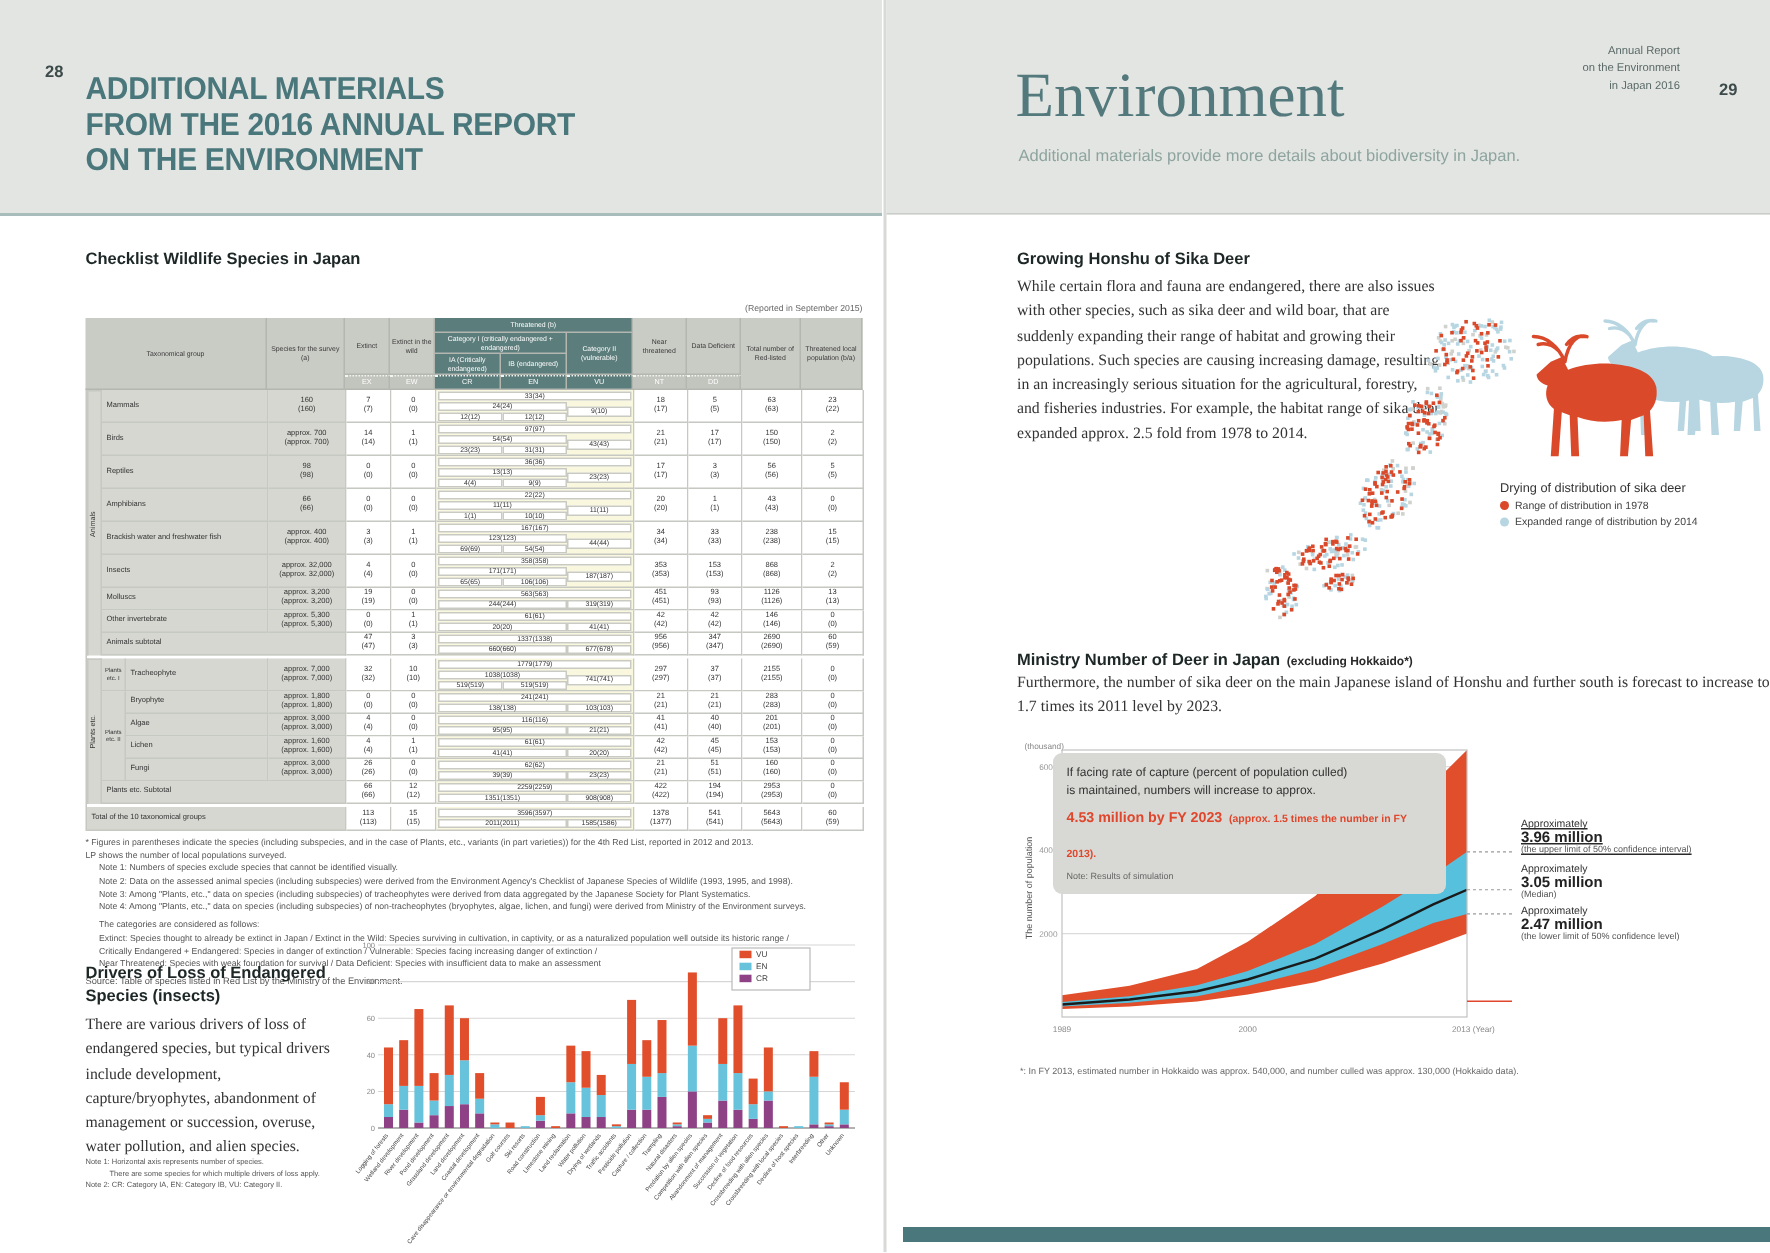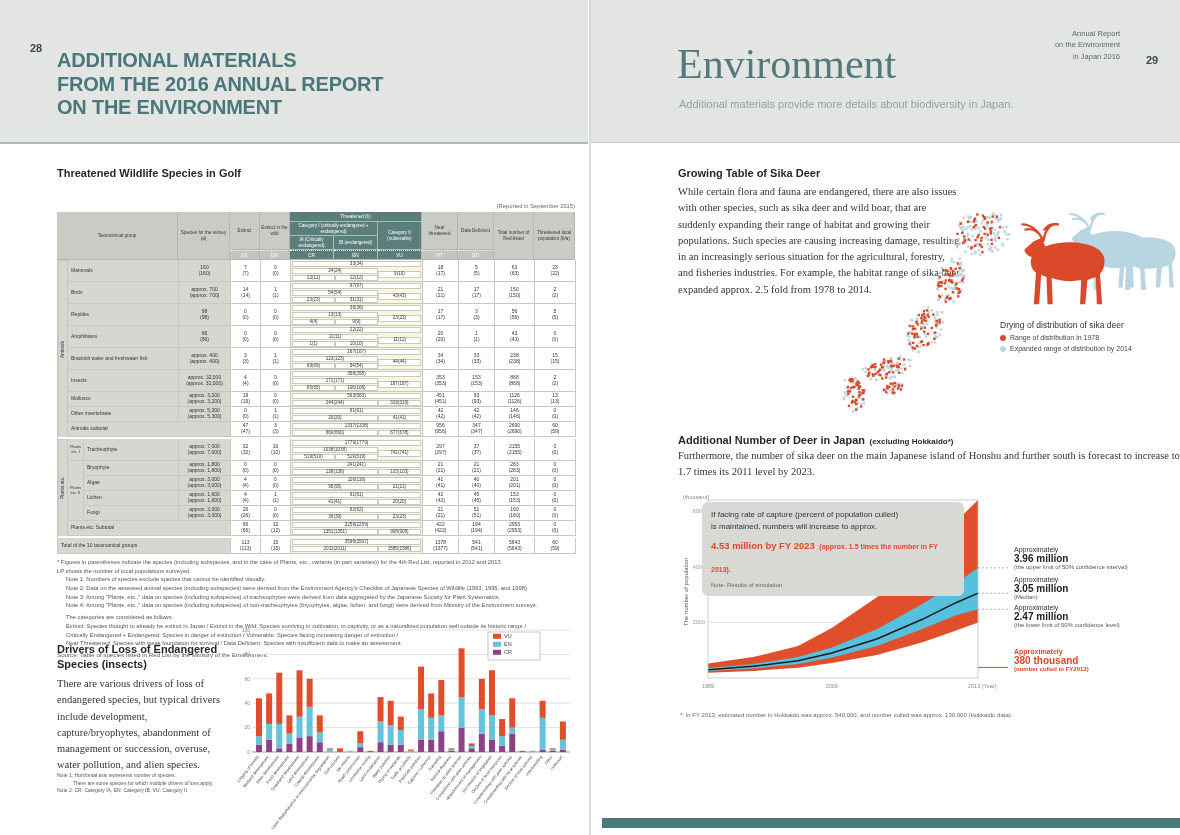--- a/index.html
+++ b/index.html
@@ -78,21 +78,21 @@
 
   <div class="band" style="left:0;width:588px;"></div>
   <div class="abs pagenum" style="left:30px;top:42px;">28</div>
   <div class="abs lp-title" style="left:57px;top:48px;">
     <div>ADDITIONAL MATERIALS</div>
     <div>FROM THE 2016 ANNUAL REPORT</div>
     <div>ON THE ENVIRONMENT</div>
   </div>
   <div class="rule" style="left:0;top:142px;width:588px;"></div>
 
-  <div class="abs sec-head" style="left:57px;top:167px;">Threatened Wildlife Species in Golf</div>
+  <div class="abs sec-head" style="left:57px;top:167px;">Checklist Wildlife Species in Japan</div>
   <div class="abs reported" style="left:257px;top:203px;width:318px;">(Reported in September 2015)</div>
 
   <div id="species-table">
       <div class="tbl-head">
         <div class="hc" style="width: 121px; height: 48px;">Taxonomical group</div>
         <div class="hc" style="width: 52px; height: 48px;">Species for the survey (a)</div>
         <div class="hcol">
           <div class="hc" style="width: 30px; height: 38px;">Extinct</div>
           <div class="codecell" style="width: 30px;">EX</div>
         </div>
@@ -963,21 +963,21 @@
   <div class="abs rp-report" style="left:1020px;top:28px;width:100px;">
     <div>Annual Report</div>
     <div>on the Environment</div>
     <div>in Japan 2016</div>
   </div>
   <div class="abs pagenum" style="left:1146px;top:54px;">29</div>
   <div class="abs rp-title" style="left:677px;top:40px;">Environment</div>
   <div class="abs rp-sub" style="left:679px;top:98px;">Additional materials provide more details about biodiversity in Japan.</div>
   <div class="abs" style="left:591px;top:142px;width:589px;height:1px;background:#c9cdc9;"></div>
 
-  <div class="abs sec-head" style="left:678px;top:167px;">Growing Table of Sika Deer</div>
+  <div class="abs sec-head" style="left:678px;top:167px;">Growing Honshu of Sika Deer</div>
   <div class="abs serif body-text" style="left:678px;top:184px;width:282px;line-height:1.55;">While certain flora and fauna are endangered, there are also issues with other species, such as sika deer and wild boar, that are suddenly expanding their range of habitat and growing their populations. Such species are causing increasing damage, resulting in an increasingly serious situation for the agricultural, forestry, and fisheries industries. For example, the habitat range of sika deer expanded approx. 2.5 fold from 1978 to 2014.</div>
 
   <svg id="japan-map" class="abs" style="left:822px;top:190px;" width="210" height="250" viewBox="0 0 210 250">
       <g>
         <rect x="136.5" y="52.2" width="2.4" height="2.4" fill="#d0d2cd"></rect>
         <rect x="140.5" y="26.5" width="2.4" height="2.4" fill="#d0d2cd"></rect>
         <rect x="145.0" y="43.0" width="2.4" height="2.4" fill="#d0d2cd"></rect>
         <rect x="144.9" y="36.0" width="2.4" height="2.4" fill="#d0d2cd"></rect>
         <rect x="130.5" y="51.4" width="2.4" height="2.4" fill="#d0d2cd"></rect>
         <rect x="167.8" y="32.1" width="2.4" height="2.4" fill="#d0d2cd"></rect>
@@ -1560,21 +1560,21 @@
     <div class="maplegend-title">Drying of distribution of sika deer</div>
     <div class="maplegend-item">
       <span class="dot" id="dot1978" style="background: rgb(217, 73, 42);"></span><span>Range of distribution in 1978</span>
     </div>
     <div class="maplegend-item">
       <span class="dot" id="dot2014" style="background: rgb(183, 214, 226);"></span><span>Expanded range of distribution by 2014</span>
     </div>
   </div>
 
   <div class="abs" style="left:678px;top:430px;">
-    <span class="sec-head">Additional Number of Deer in Japan</span>
+    <span class="sec-head">Ministry Number of Deer in Japan</span>
     <span class="deer-head-note">(excluding Hokkaido*)</span>
   </div>
   <div class="abs serif body-text" style="left:678px;top:448px;width:505px;">Furthermore, the number of sika deer on the main Japanese island of Honshu and further south is forecast to increase to 1.7 times its 2011 level by 2023.</div>
 
   <svg id="deer-chart-svg" class="abs" style="left:680px;top:492px;" width="330" height="212" viewBox="0 0 330 212">
       <text x="3" y="7" font-size="5.5" fill="#888">(thousand)</text>
       <text x="0" y="0" font-size="6" fill="#555" text-anchor="middle" transform="translate(8,100) rotate(-90)">The number of population</text>
       <g>
         <line x1="28" x2="298" y1="130.375" y2="130.375" stroke="#dcdcdc" stroke-width="0.8"></line>
         <text x="25" y="132.375" text-anchor="end" font-size="5.5" fill="#999">2000</text>
@@ -1613,37 +1613,32 @@
   <div class="abs callout" style="left:702px;top:502px;width:244px;">
     <div class="co-line">If facing rate of capture (percent of population culled)</div>
     <div class="co-line">is maintained, numbers will increase to approx.</div>
     <div>
       <span class="co-hl">4.53 million by FY 2023</span>
       <span class="co-hl-sub">(approx. 1.5 times the number in FY 2013).</span>
     </div>
     <div class="co-note">Note: Results of simulation</div>
   </div>
 
-  <div class="abs ann" style="left:1014px;top:546px;width:165px;">
+  <div class="abs ann" style="left:1014px;top:546px;width:165px;text-decoration:underline;">
     <div class="a1">Approximately</div>
     <div class="a2">3.96 million</div>
     <div class="a3">(the upper limit of 50% confidence interval)</div>
   </div>
   <div class="abs ann" style="left:1014px;top:576px;width:165px;">
     <div class="a1">Approximately</div>
     <div class="a2">3.05 million</div>
     <div class="a3">(Median)</div>
   </div>
   <div class="abs ann" style="left:1014px;top:604px;width:165px;">
     <div class="a1">Approximately</div>
     <div class="a2">2.47 million</div>
     <div class="a3">(the lower limit of 50% confidence level)</div>
   </div>
-  <div class="abs ann ann-red" style="left:1014px;top:648px;width:165px;">
-    <div class="a1">Approximately</div>
-    <div class="a2">380 thousand</div>
-    <div class="a3">(number culled in FY2013)</div>
-  </div>
 
   <div class="abs chart-fn" style="left:680px;top:712px;width:480px;">*: In FY 2013, estimated number in Hokkaido was approx. 540,000, and number culled was approx. 130,000 (Hokkaido data).</div>
 
   <div class="teal-bar" style="left:602px;top:818px;width:578px;height:10px;"></div>
 </div>
 
 </body></html>

